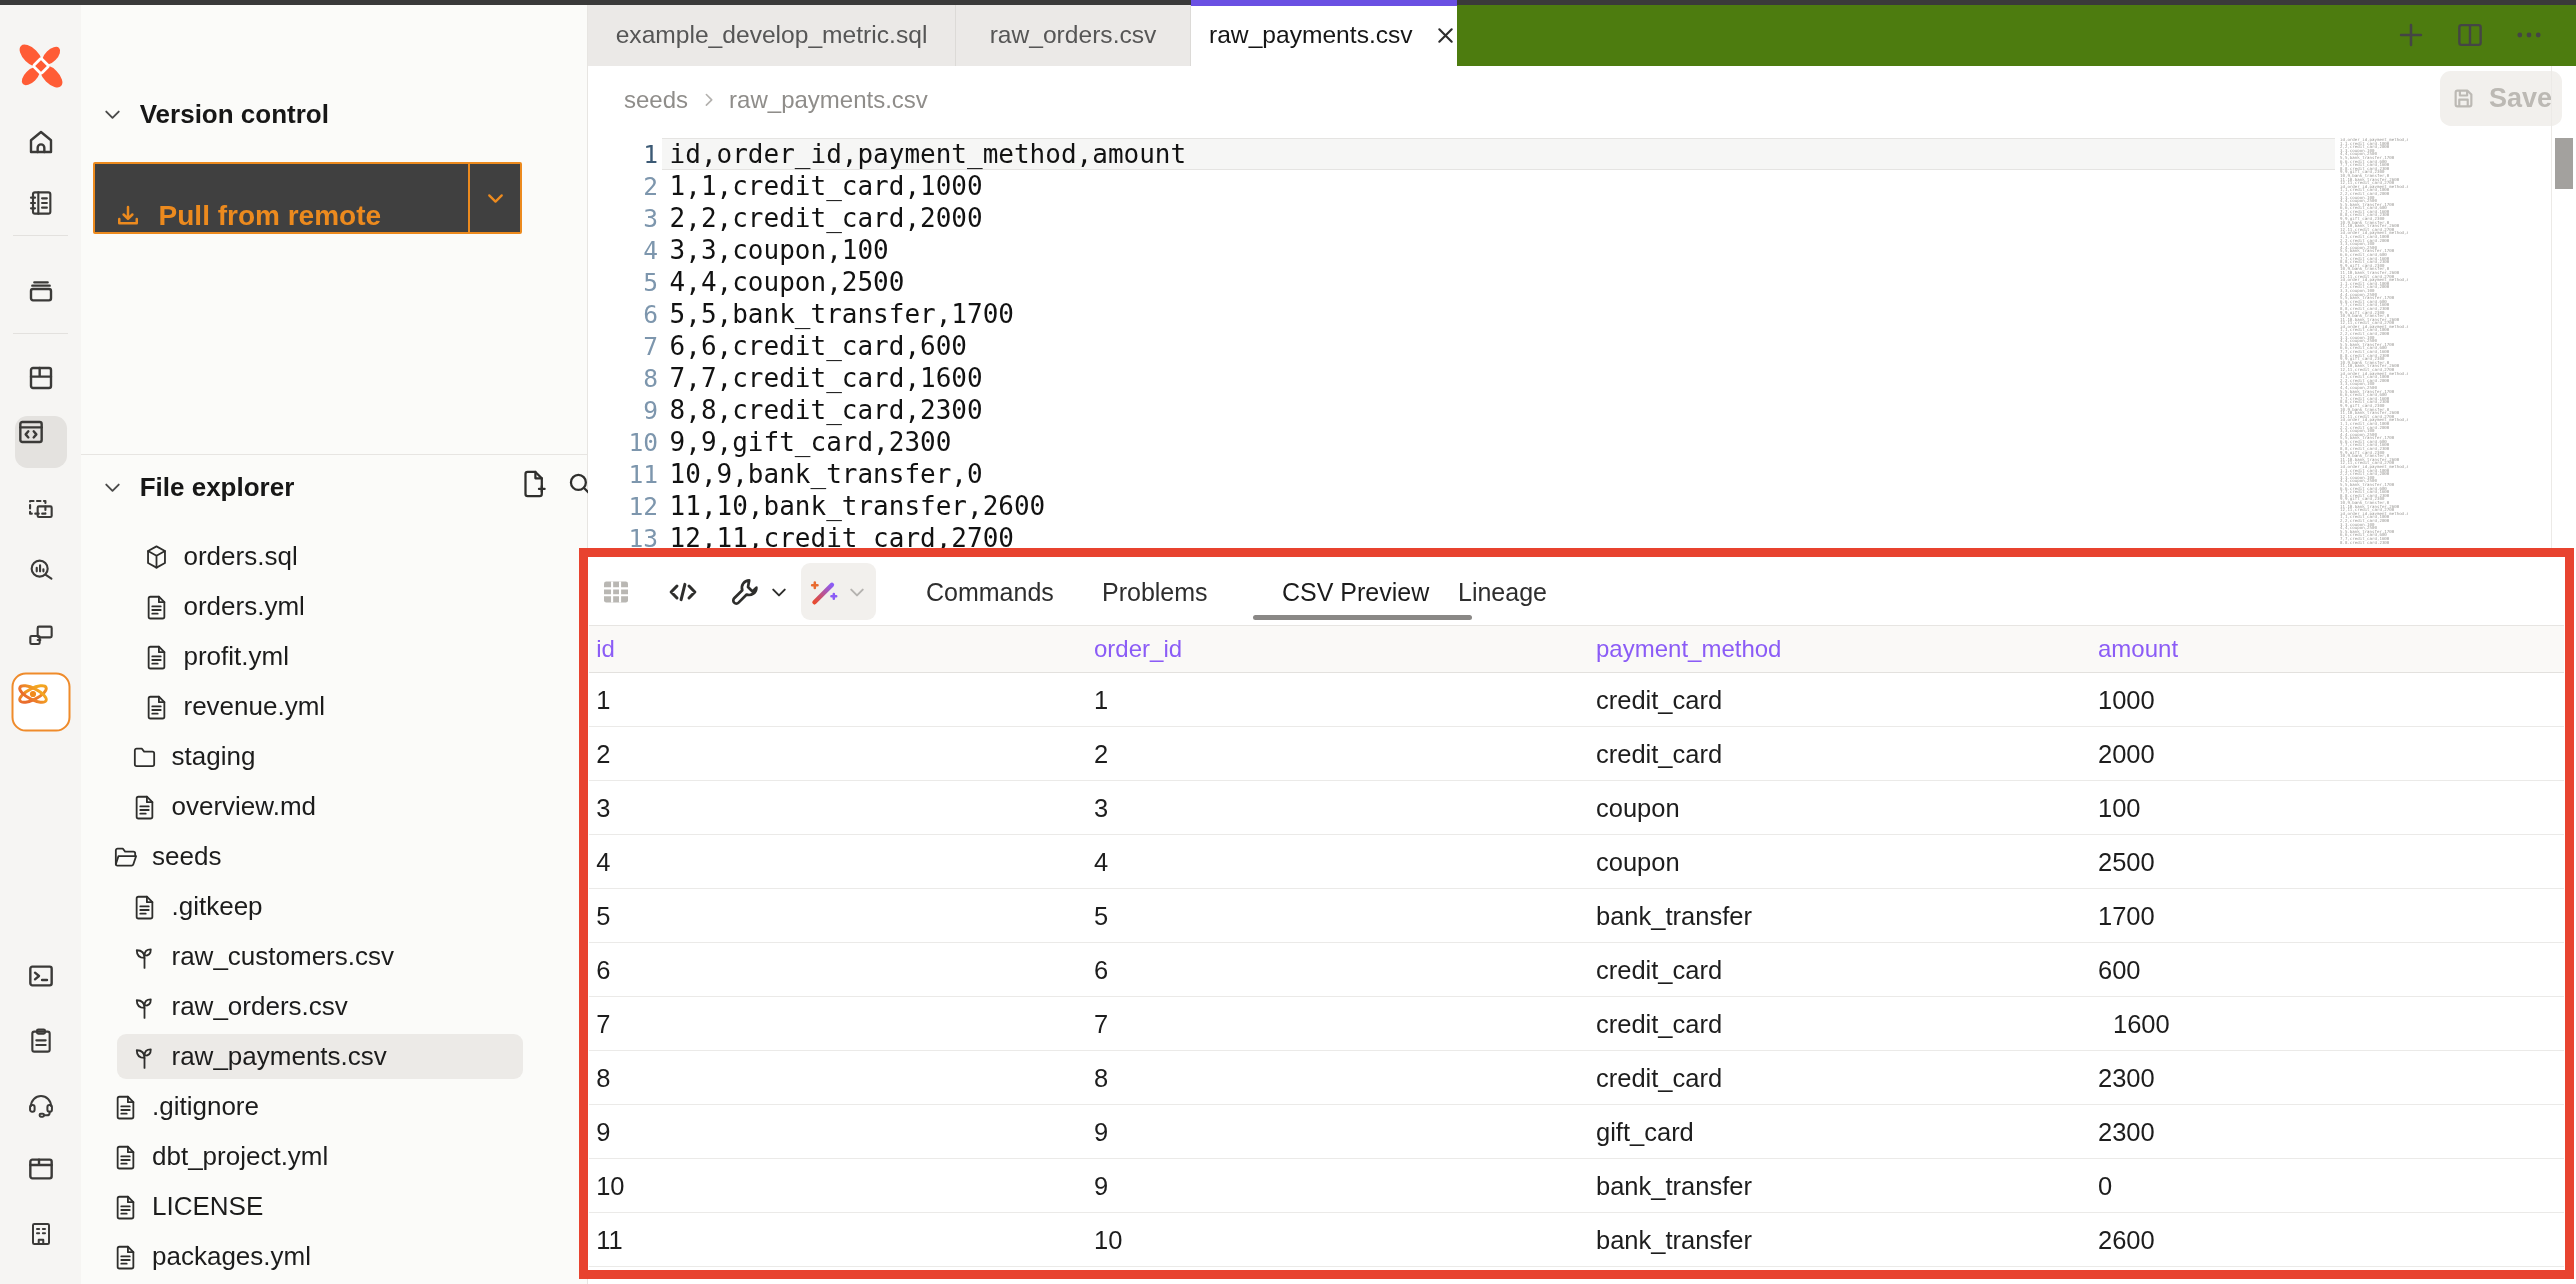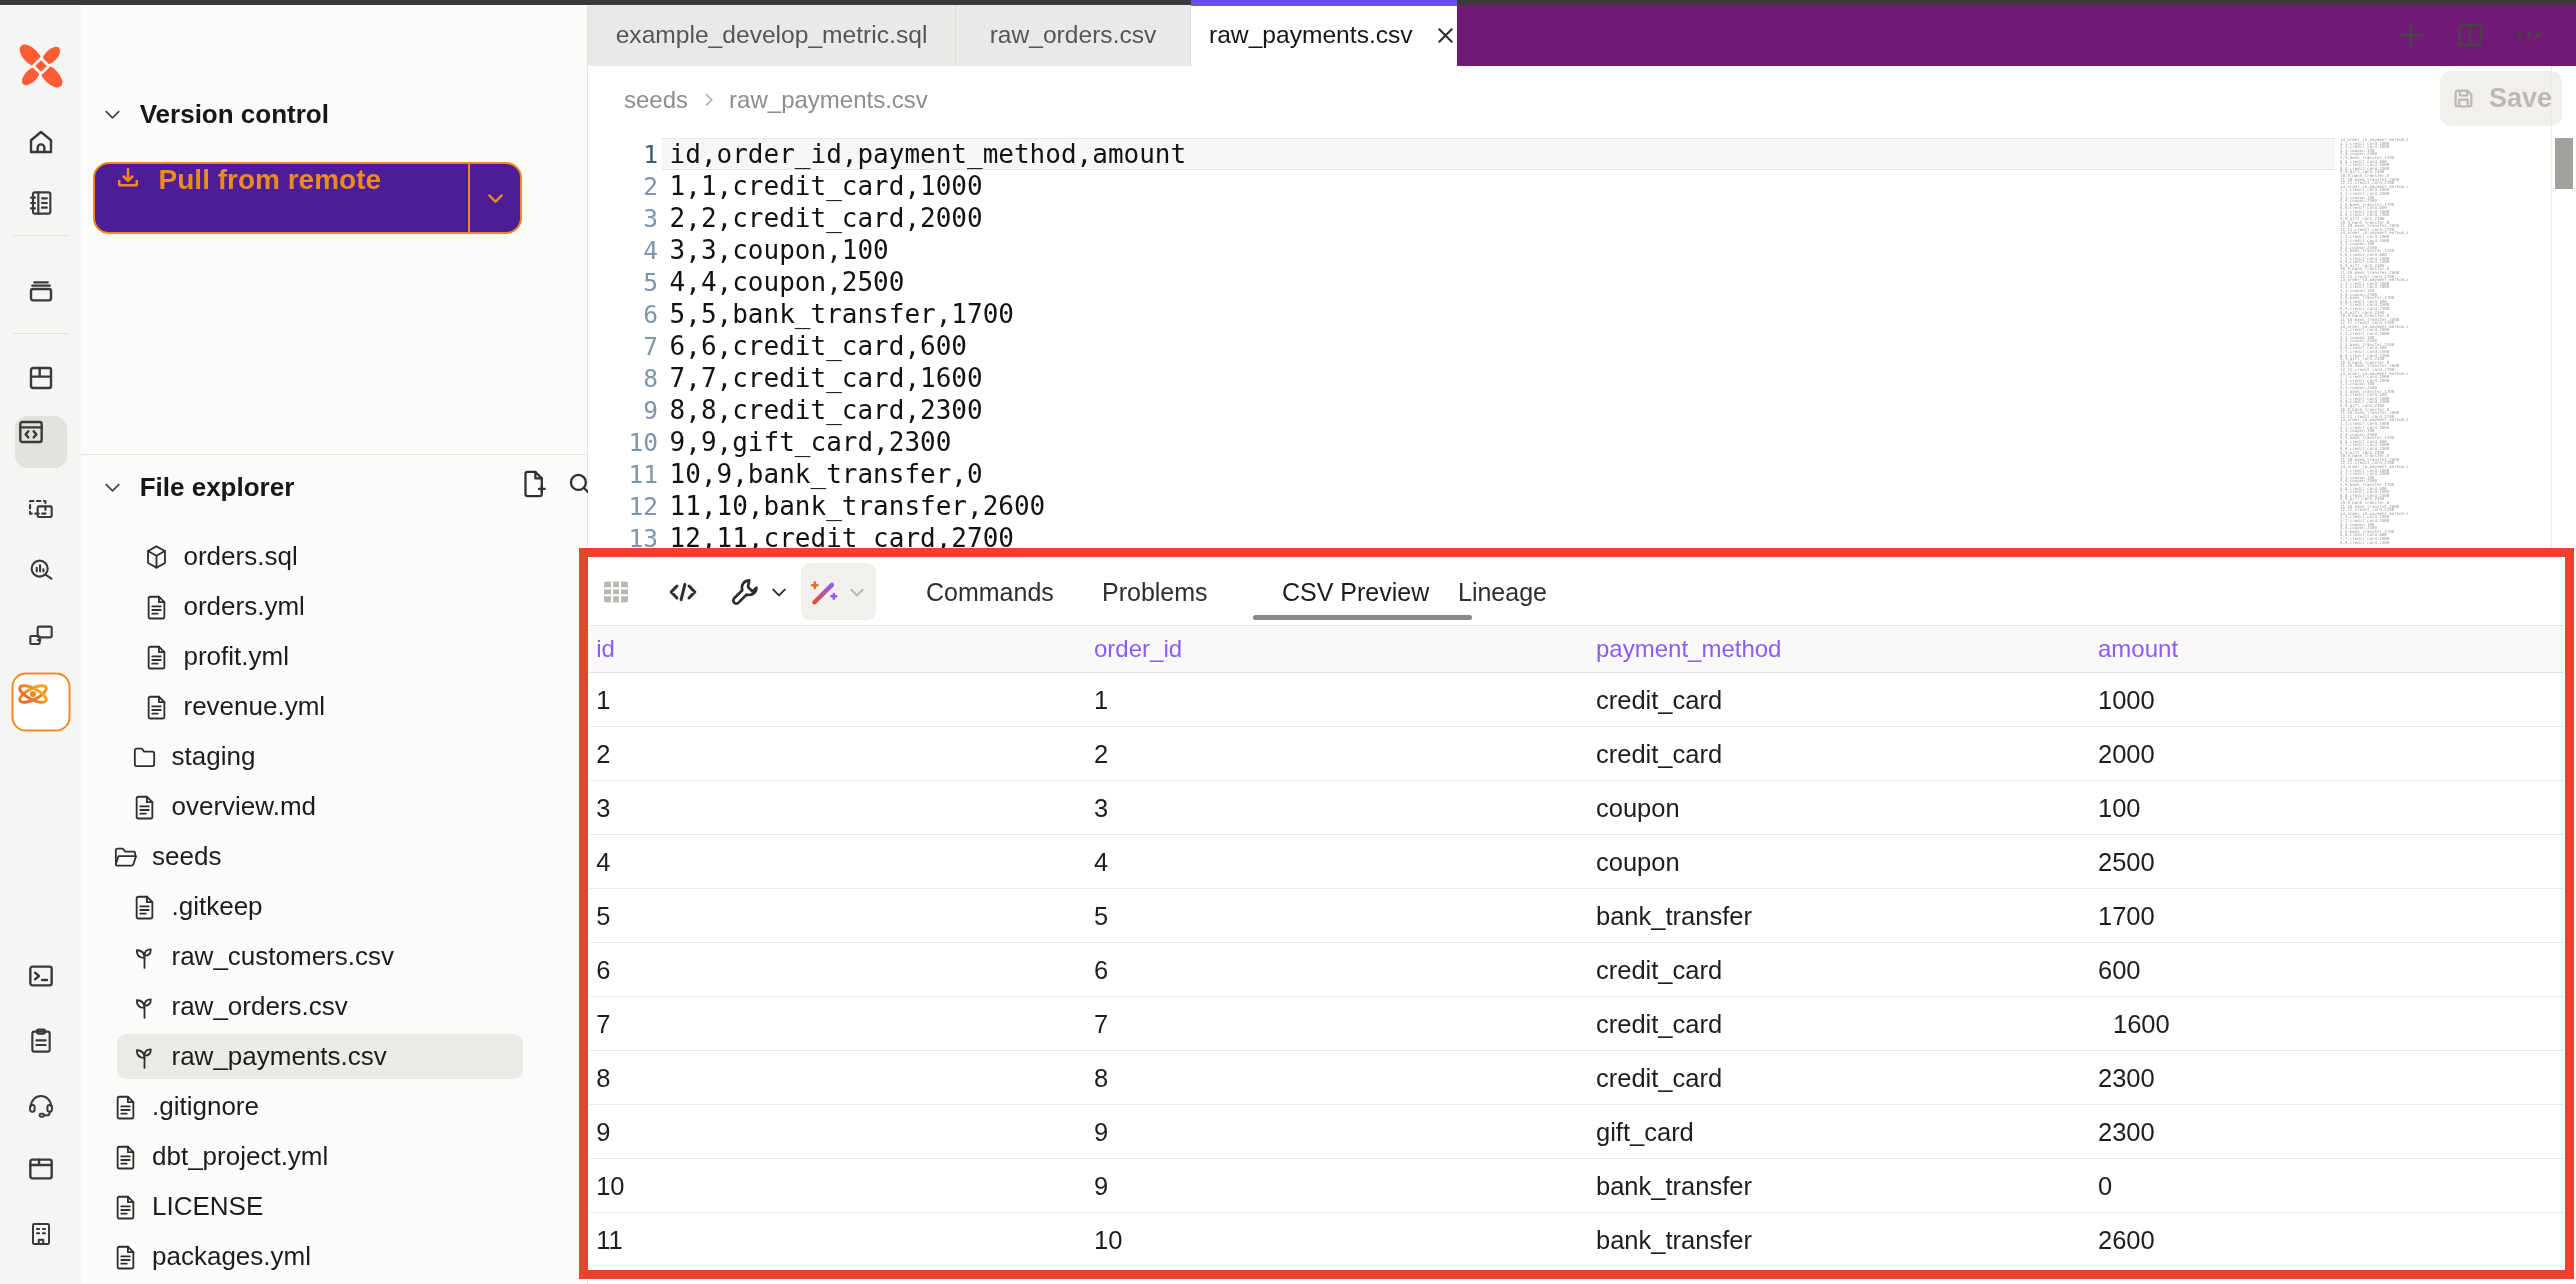--- a/index.html
+++ b/index.html
@@ -21,35 +21,35 @@
 
   
   #sidebar{left:81px;top:4.5px;width:507px;height:1280px;background:#fbfbf9;border-right:0.9px solid #e7e5e2;box-sizing:border-box;}
   #branch-header{position:absolute;left:0;top:0;width:100%;height:77px;border-bottom:0.9px solid #e7e5e2;display:flex;align-items:center;box-sizing:border-box;padding-left:12.5px;}
   #branch-name{font-size:25px;color:#262626;margin-left:10.7px;}
   #branch-mode{font-size:25px;font-style:italic;color:#4d4d4d;margin-left:9px;}
   #change-branch{font-size:25px;font-weight:600;color:var(--link-purple);margin-left:59px;cursor:pointer;}
   #copy-branch{margin-left:23px;color:#3d3d3d;cursor:pointer;}
   .section-header{position:absolute;display:flex;align-items:center;font-size:26px;font-weight:700;color:#171717;}
   .section-header .chev{color:#4a4a4a;margin-right:16px;}
-  #pull-btn{position:absolute;left:11.6px;top:157px;width:429px;height:72px;border:2.2px solid var(--accent-orange);border-radius:16px;background:#4c1d95;display:flex;align-items:flex-start;cursor:pointer;box-sizing:border-box;}
+  #pull-btn{position:absolute;left:11.6px;top:157px;width:429px;height:72px;border:2.2px solid var(--accent-orange);border-radius:2px;background:#404040;display:flex;align-items:flex-end;cursor:pointer;box-sizing:border-box;}
   #pull-btn .lbl{font-size:28px;font-weight:600;color:var(--accent-orange);margin-left:16px;}
   #pull-split{position:absolute;right:50px;top:0;width:1.8px;height:100%;background:var(--accent-orange);}
   #pull-chev{position:absolute;right:11.6px;top:50%;transform:translateY(-50%);color:var(--accent-orange);}
   #vc-fe-divider{position:absolute;left:0;top:449px;width:100%;height:0.9px;background:#e7e5e2;}
   #file-list{position:absolute;left:0;top:527px;width:100%;}
   .file-row{position:relative;height:50px;display:flex;align-items:center;cursor:pointer;}
   .file-row .ic{color:#2e2e2c;margin-right:12.5px;position:relative;z-index:1;}
   .file-row .fname{font-size:26px;color:#1c1c1c;position:relative;z-index:1;white-space:nowrap;}
   .file-row.selected::before{content:"";position:absolute;left:36px;right:64px;top:2.7px;bottom:2.7px;background:#eceae7;border-radius:9px;}
   #fe-newfile{position:absolute;left:436px;top:462px;color:#2f2f2d;cursor:pointer;}
   #fe-search{position:absolute;left:483px;top:463px;color:#2f2f2d;cursor:pointer;}
 
   
-  #tab-strip{left:588px;top:4.5px;width:1988px;height:62px;background:#701a75;border-bottom:0.9px solid #e7e5e2;box-sizing:border-box;display:flex;}
+  #tab-strip{left:588px;top:4.5px;width:1988px;height:62px;background:#4d7c0f;border-bottom:0.9px solid #e7e5e2;box-sizing:border-box;display:flex;}
   .etab{position:relative;height:100%;display:flex;align-items:center;justify-content:center;background:#ebe9e7;border-right:0.9px solid #dcdad7;box-sizing:border-box;cursor:pointer;}
   .etab .tlabel{font-size:24.6px;color:#565656;white-space:nowrap;}
   .etab.active{background:#fff;border-right:none;justify-content:flex-start;padding:0 18px;box-sizing:border-box;}
   .etab.active .tlabel{color:#161616;}
   .etab.active .purple-bar{position:absolute;left:0;top:-4.5px;width:100%;height:6.3px;background:var(--active-tab-purple);}
   .etab .close{margin-left:19.7px;color:#2d2d2d;cursor:pointer;}
   .strip-actions{position:absolute;display:flex;align-items:center;gap:25px;right:30px;top:50%;transform:translateY(-50%);color:#454545;}
   .strip-actions .ic{cursor:pointer;}
 
   

